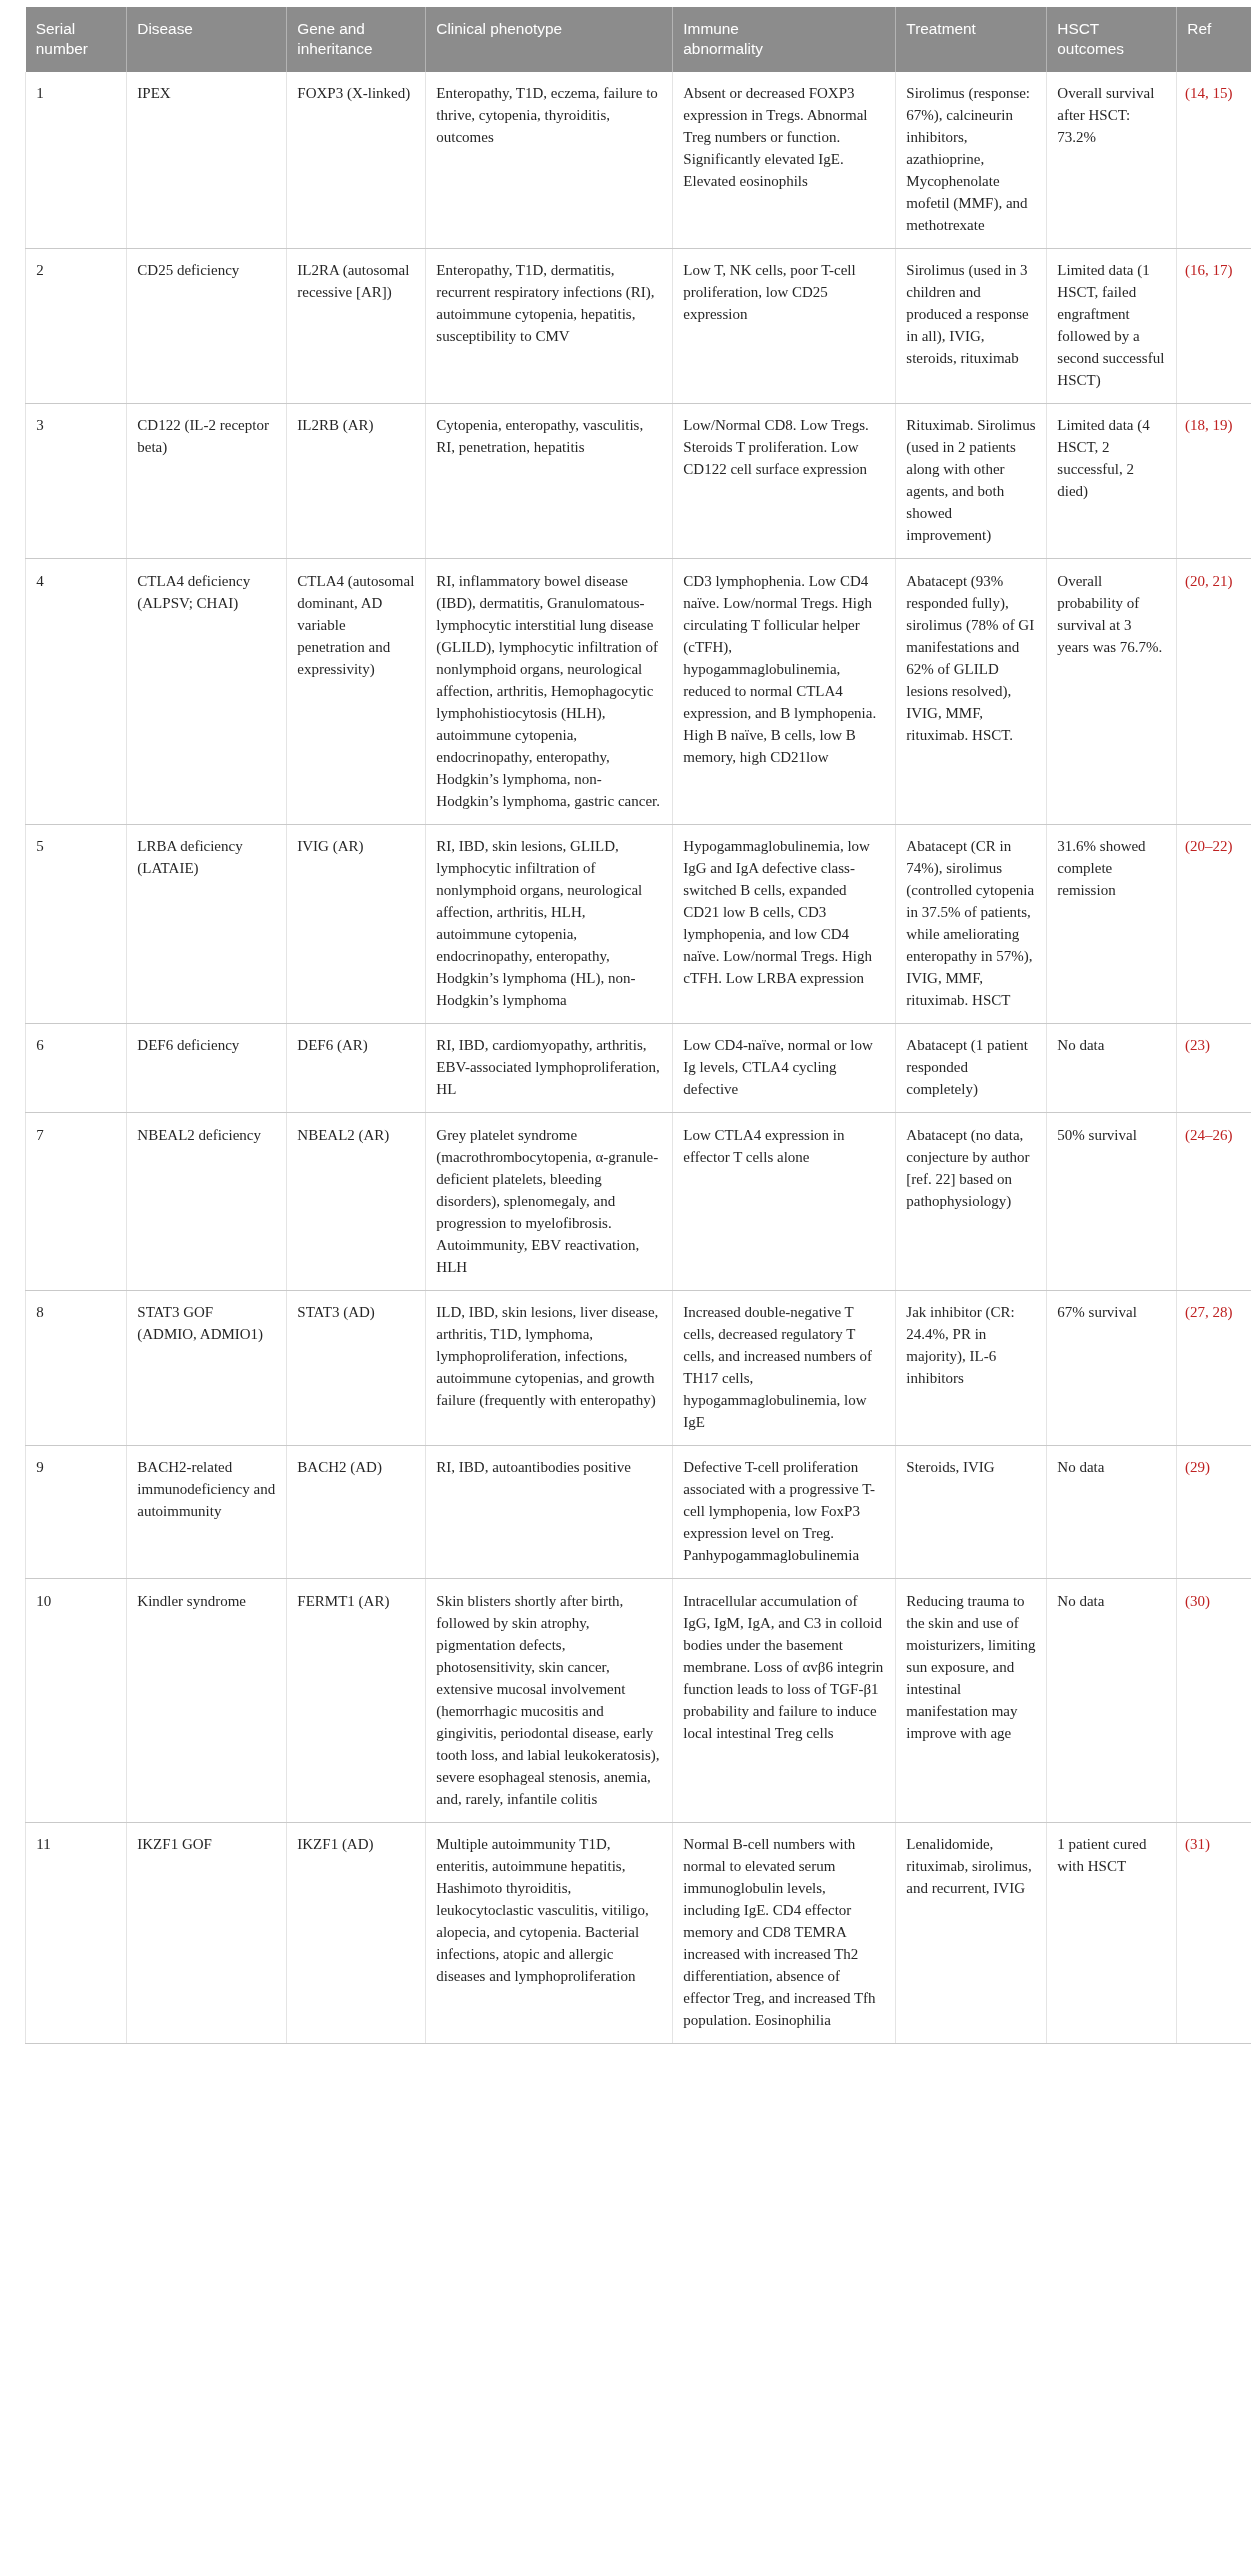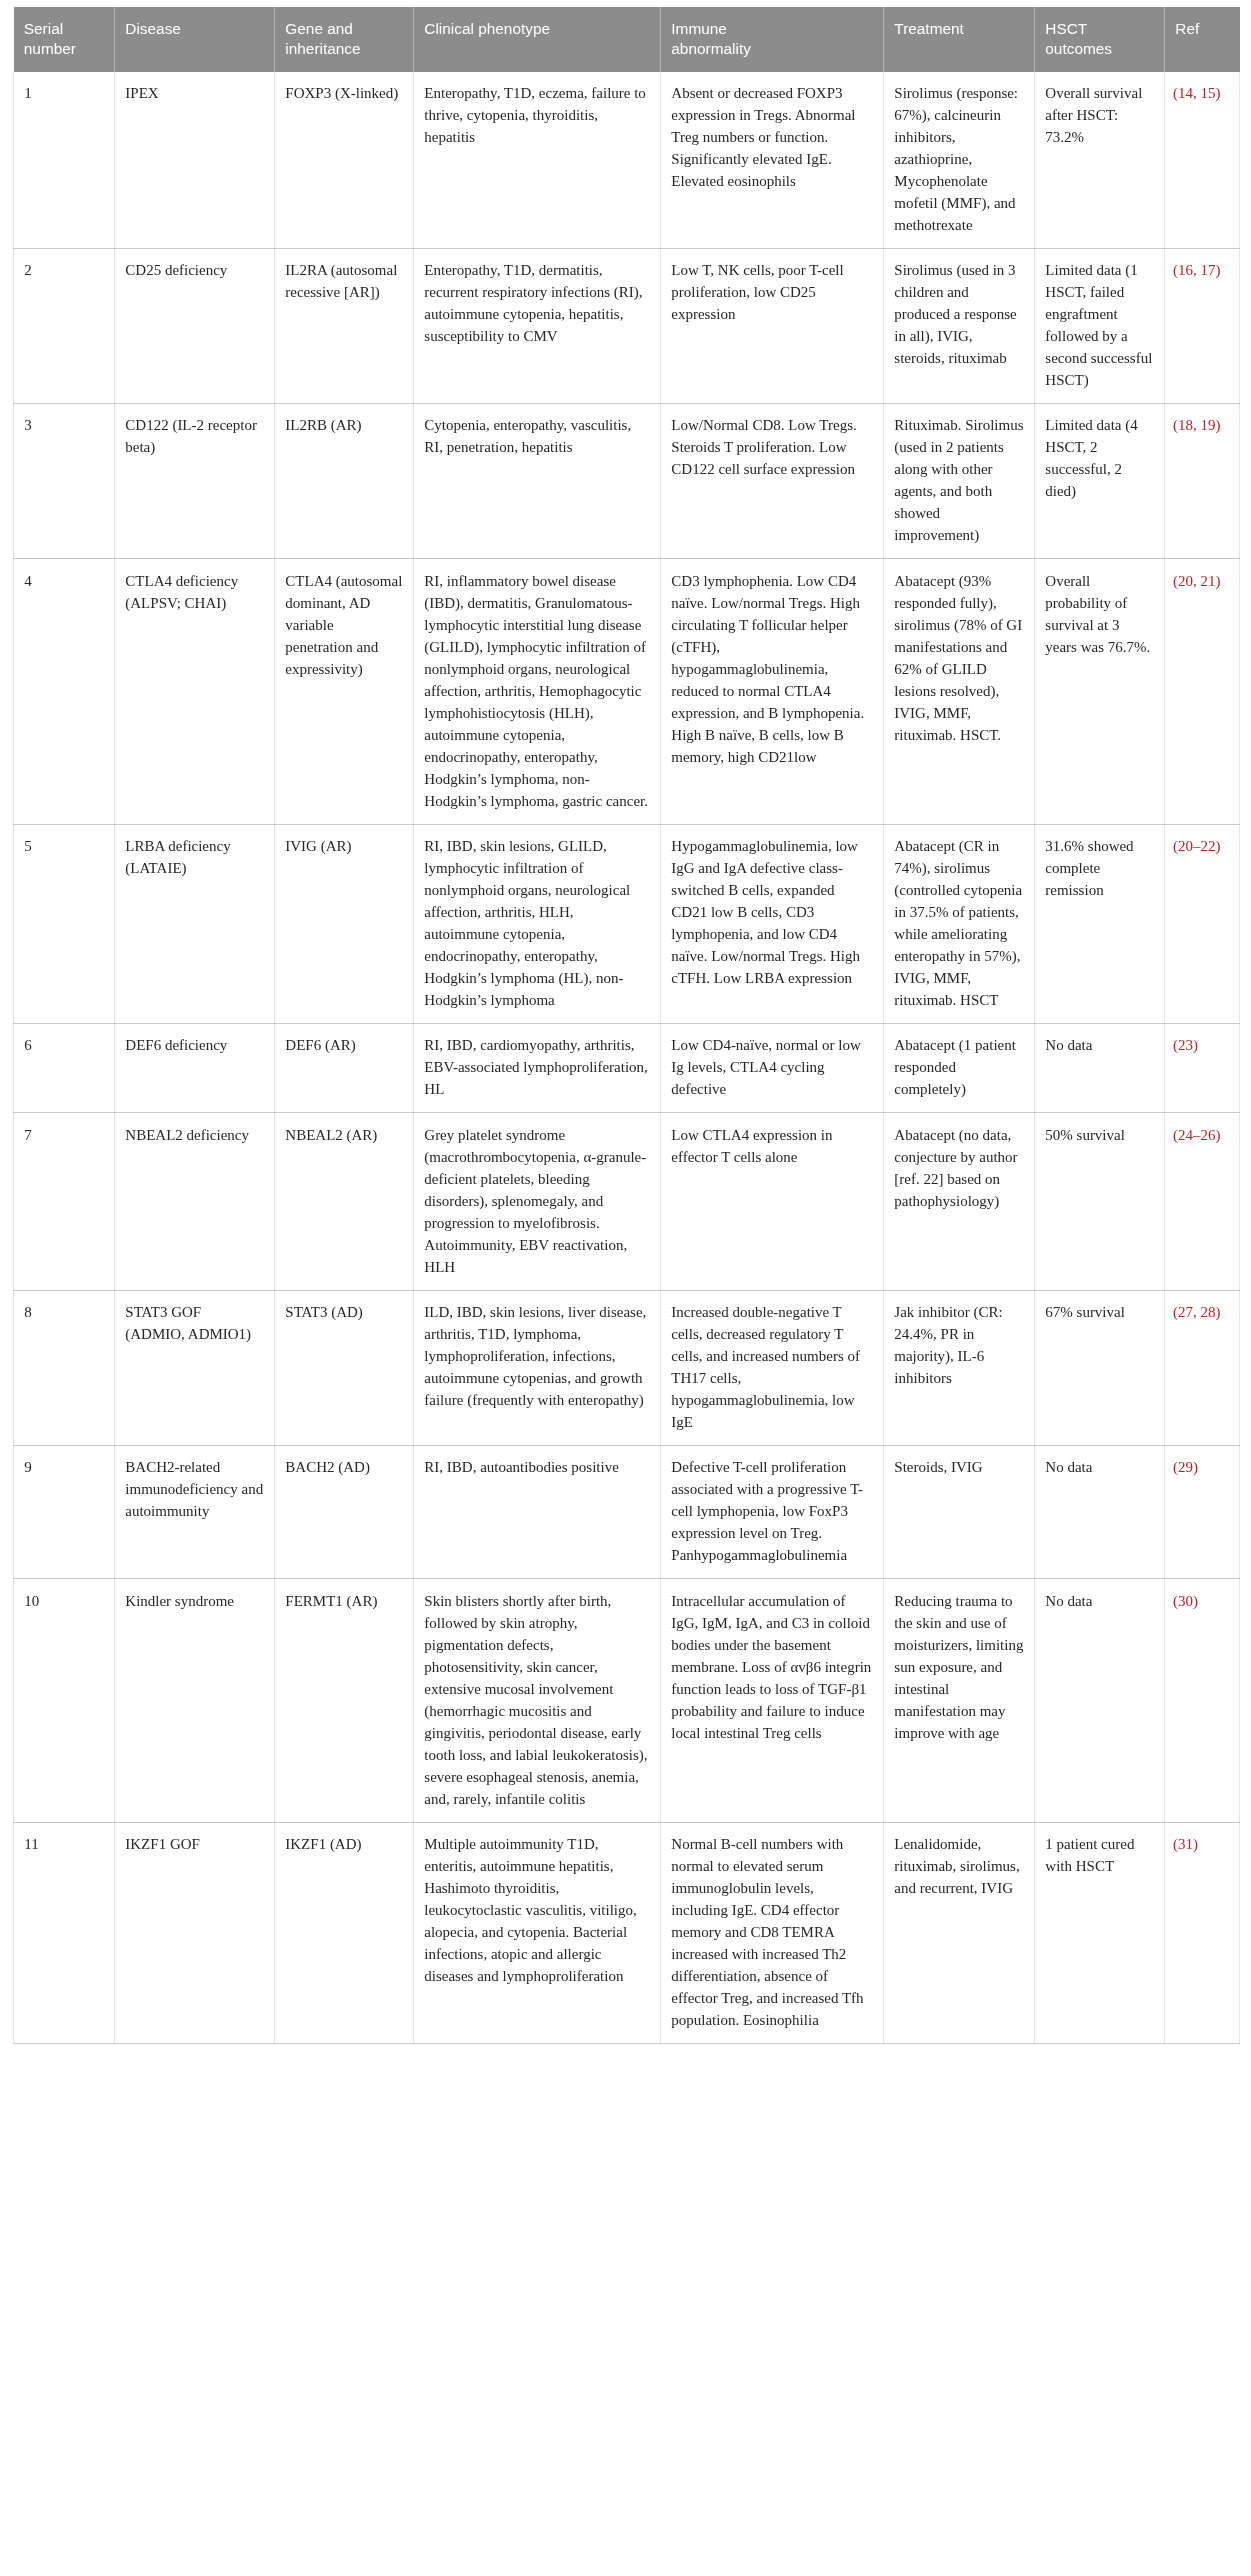--- a/index.html
+++ b/index.html
@@ -3,21 +3,21 @@
 <meta charset="utf-8">
 <title>Table</title>
 <style>
   * { box-sizing: border-box; }
   html, body { margin: 0; padding: 0; background: #ffffff; }
   body {
     width: 1251px;
     font-family: "Liberation Serif", serif;
     color: var(--body-text, #262626);
   }
-  .table-wrap { padding: 6.9px 13px 20.6px 13px; }
+  .table-wrap { padding: 6.9px 13px 20.6px 13px; margin-left: 12px; }
   table {
     border-collapse: collapse;
     width: 1225px;
     table-layout: fixed;
   }
   thead th {
     background: var(--header-bg, #8c8c8c);
     color: var(--header-text, #ffffff);
     font-family: "Liberation Sans", sans-serif;
     font-size: 15.4px;
@@ -77,21 +77,21 @@
           <th>HSCT
 outcomes</th>
           <th>Ref</th>
         </tr>
     </thead>
     <tbody>
         <tr>
           <td>1</td>
           <td>IPEX</td>
           <td>FOXP3 (X-linked)</td>
-          <td>Enteropathy, T1D, eczema, failure to thrive, cytopenia, thyroiditis, hepatitis</td>
+          <td>Enteropathy, T1D, eczema, failure to thrive, cytopenia, thyroiditis, outcomes</td>
           <td>Absent or decreased FOXP3 expression in Tregs. Abnormal Treg numbers or function. Significantly elevated IgE. Elevated eosinophils</td>
           <td>Sirolimus (response: 67%), calcineurin inhibitors, azathioprine, Mycophenolate mofetil (MMF), and methotrexate</td>
           <td>Overall survival after HSCT: 73.2%</td>
           <td><a class="ref-link" href="#">(14, 15)</a></td>
         </tr>
         <tr>
           <td>2</td>
           <td>CD25 deficiency</td>
           <td>IL2RA (autosomal recessive [AR])</td>
           <td>Enteropathy, T1D, dermatitis, recurrent respiratory infections (RI), autoimmune cytopenia, hepatitis, susceptibility to CMV</td>

